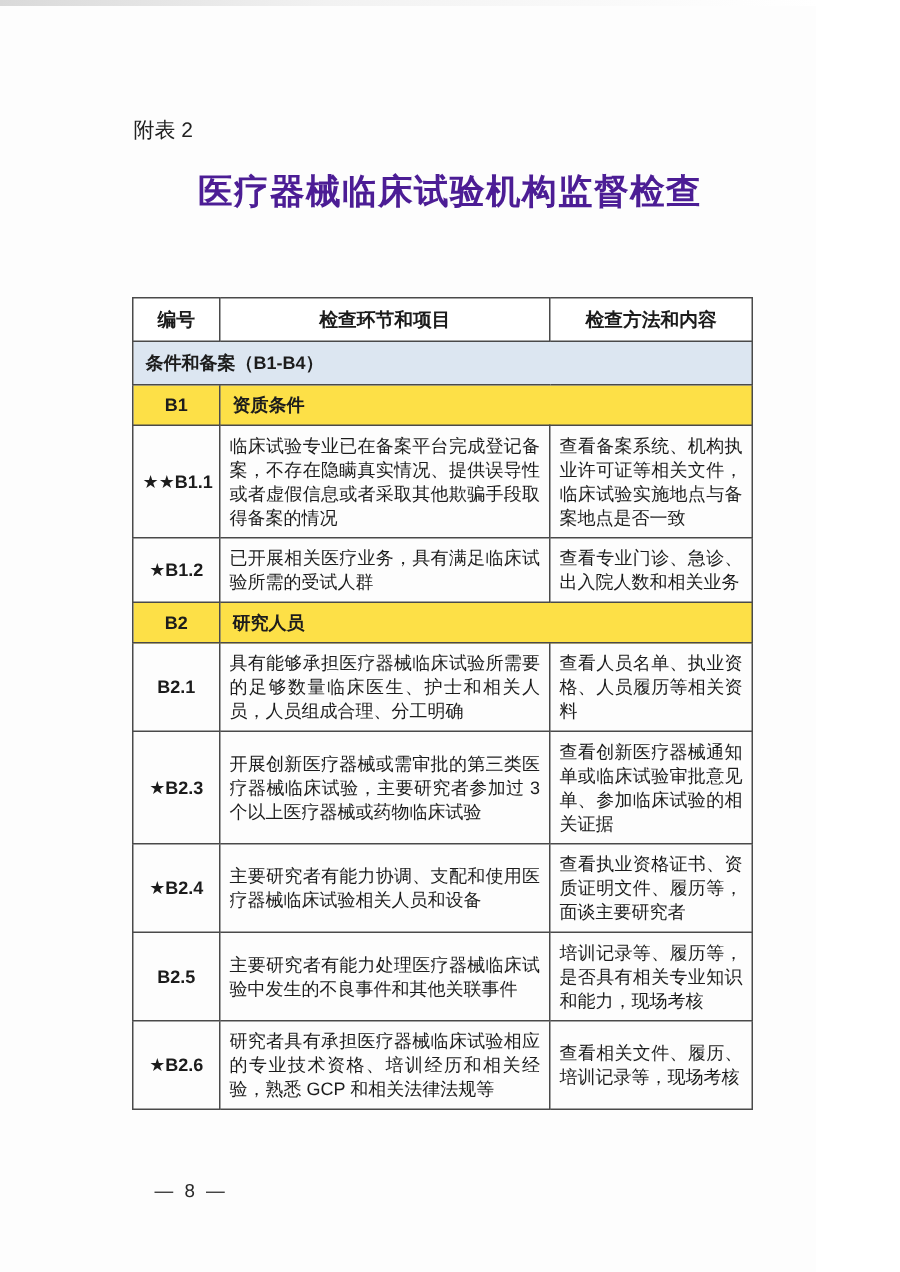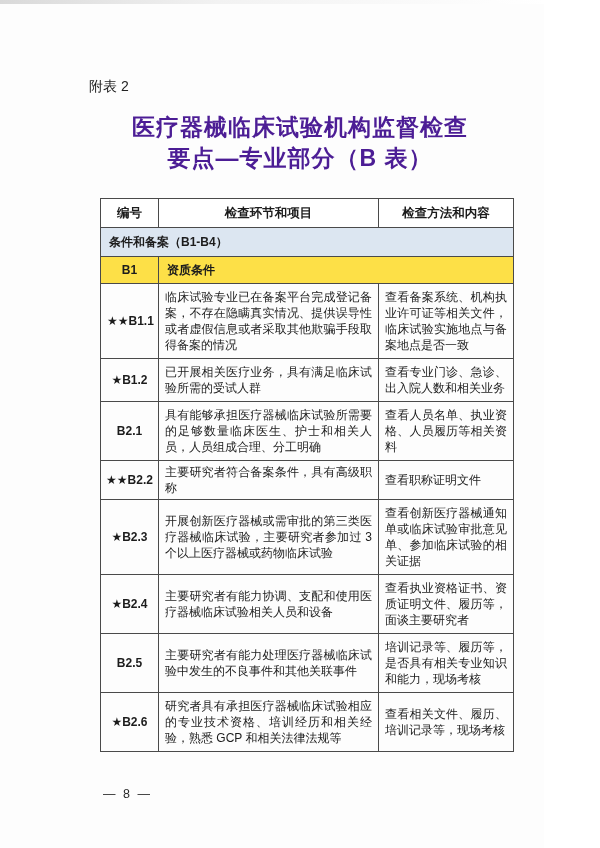--- a/index.html
+++ b/index.html
@@ -34,21 +34,21 @@
     width:600px;
     text-align:center;
     font-weight:bold;
     font-size:23px;
     line-height:31px;
     color:#4c1d95;
     letter-spacing:1px;
   }
   table.insp{
     position:absolute;
-    left:100px;
+    left:88px;
     top:198px;
     width:413px;
     border-collapse:collapse;
     table-layout:fixed;
   }
   .insp col.c1{width:58px;}
   .insp col.c2{width:220px;}
   .insp col.c3{width:135px;}
   .insp th,.insp td{
     border:1px solid #4a4a4a;
@@ -98,21 +98,20 @@
 </head>
 <body>
 
 <div class="page">
   <div class="scan-edge"></div>
 
   <div class="annex-label">附表 2</div>
 
   <div class="doc-title">
     <div>医疗器械临床试验机构监督检查</div>
-    <div>要点—专业部分（B 表）</div>
   </div>
 
   <table class="insp">
     <colgroup>
         <col class="c1">
         <col class="c2">
         <col class="c3">
       </colgroup>
     <thead>
       <tr>
@@ -136,32 +135,31 @@
         <td class="itemcell">临床试验专业已在备案平台完成登记备案，不存在隐瞒真实情况、提供误导性或者虚假信息或者采取其他欺骗手段取得备案的情况</td>
         <td class="methodcell">查看备案系统、机构执业许可证等相关文件，临床试验实施地点与备案地点是否一致</td>
       </tr>
 
       <tr class="tall">
         <td class="idcell">★B1.2</td>
         <td class="itemcell">已开展相关医疗业务，具有满足临床试验所需的受试人群</td>
         <td class="methodcell">查看专业门诊、急诊、出入院人数和相关业务</td>
       </tr>
 
+      <tr class="group">
+        <td class="idcell">B2</td>
+        <td colspan="2">研究人员</td>
+      </tr>
 
       <tr class="tall">
         <td class="idcell">B2.1</td>
         <td class="itemcell">具有能够承担医疗器械临床试验所需要的足够数量临床医生、护士和相关人员，人员组成合理、分工明确</td>
         <td class="methodcell">查看人员名单、执业资格、人员履历等相关资料</td>
       </tr>
 
-      <tr>
-        <td class="idcell">★★B2.2</td>
-        <td class="itemcell">主要研究者符合备案条件，具有高级职称</td>
-        <td class="methodcell">查看职称证明文件</td>
-      </tr>
 
       <tr class="tall">
         <td class="idcell">★B2.3</td>
         <td class="itemcell">开展创新医疗器械或需审批的第三类医疗器械临床试验，主要研究者参加过 3 个以上医疗器械或药物临床试验</td>
         <td class="methodcell">查看创新医疗器械通知单或临床试验审批意见单、参加临床试验的相关证据</td>
       </tr>
 
       <tr class="tall">
         <td class="idcell">★B2.4</td>
         <td class="itemcell">主要研究者有能力协调、支配和使用医疗器械临床试验相关人员和设备</td>

